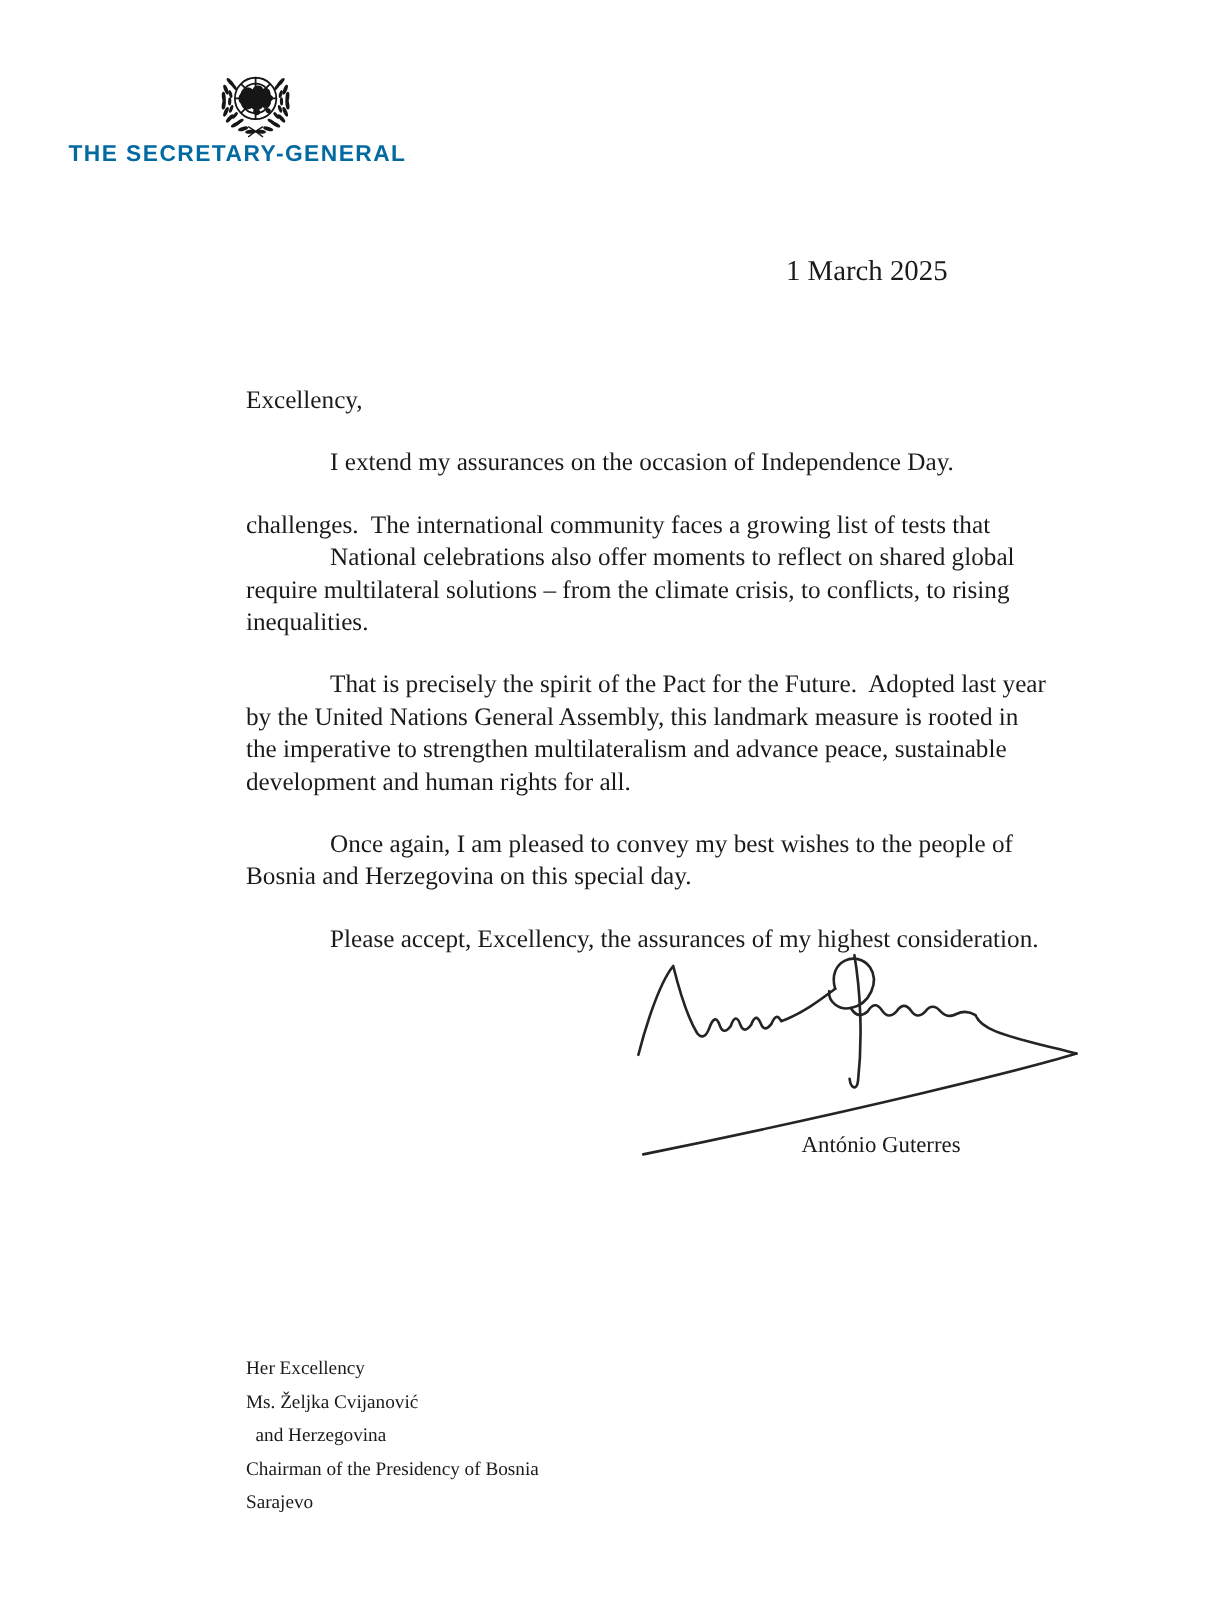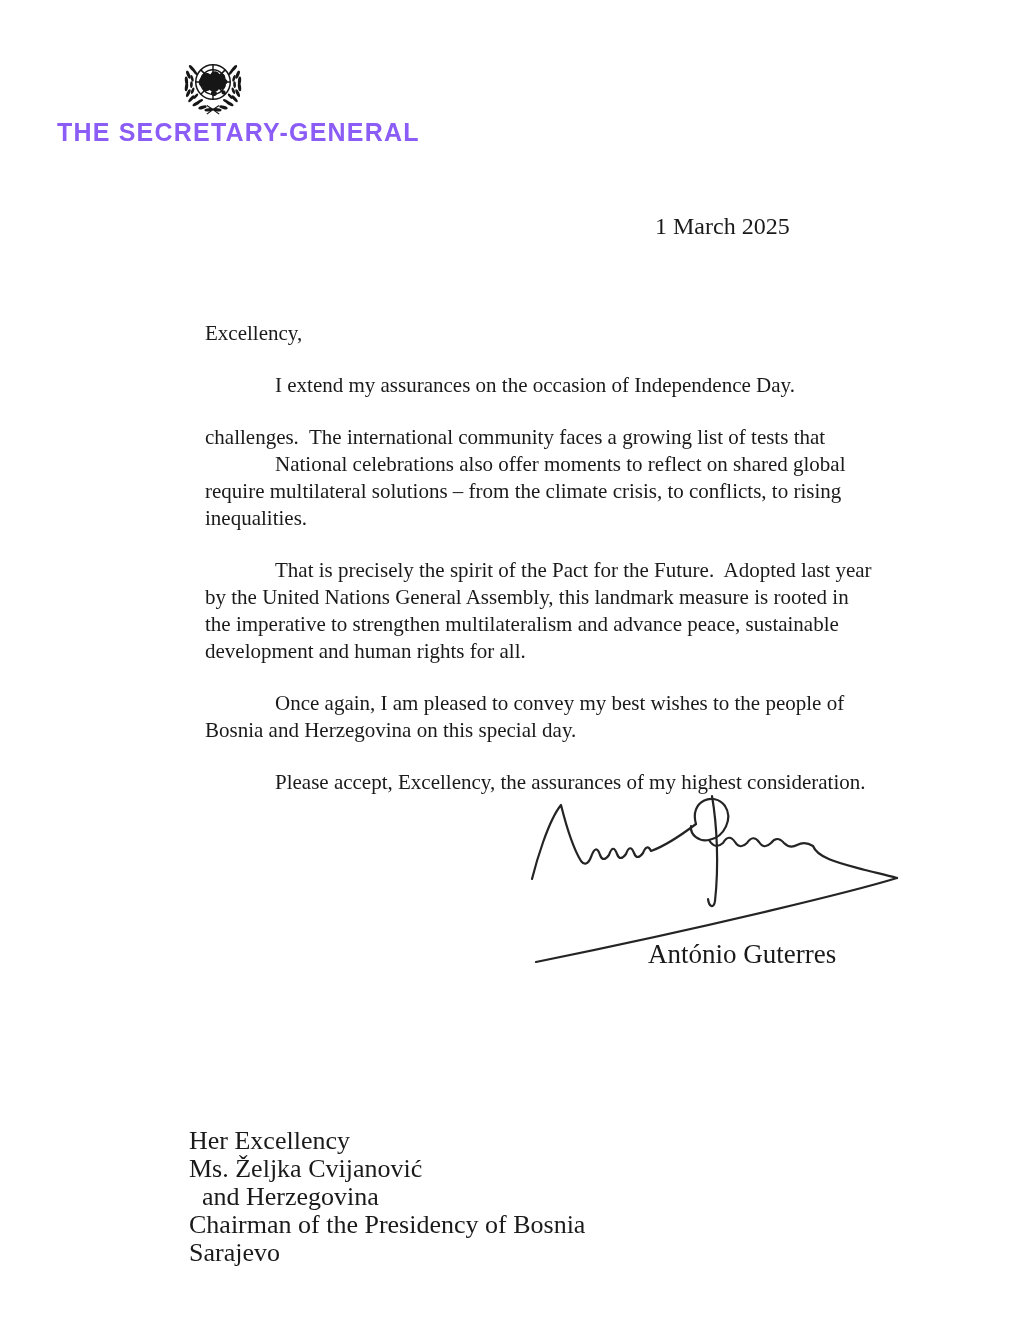--- a/index.html
+++ b/index.html
@@ -9,35 +9,35 @@
     background:#ffffff;
     overflow:hidden;
     font-family:"Liberation Serif","DejaVu Serif",serif;
     color:#1a1a1a;
   }
   
   .emblem{position:absolute;left:176px;top:54px;width:74px;height:66px;}
   .sg-title{
     position:absolute;left:57px;top:118px;
     font-family:"Liberation Sans","DejaVu Sans",sans-serif;
-    font-weight:bold;font-size:25px;letter-spacing:1.2px;
-    color:#8b5cf6;white-space:pre;
+    font-weight:bold;font-size:19px;letter-spacing:1.2px;
+    color:#0369a1;white-space:pre;
   }
   
   .date-line{position:absolute;left:655px;top:213px;font-size:24px;line-height:27px;white-space:pre;}
   
   .body-block{position:absolute;left:205px;top:320px;width:710px;font-size:21px;line-height:27px;}
   .para{margin:0 0 25px 0;font-family:Liberation Serif, serif;}
   .line{white-space:pre;}
   .line.first{padding-left:70px;}
   
   .sig-svg{position:absolute;left:518px;top:793px;width:396px;height:182px;}
-  .sig-name{position:absolute;left:648px;top:941px;font-size:27px;line-height:27px;white-space:pre;}
+  .sig-name{position:absolute;left:668px;top:941px;font-size:19px;line-height:27px;white-space:pre;}
   
-  .recipient{position:absolute;left:189px;top:1127px;font-size:26px;line-height:28px;}
+  .recipient{position:absolute;left:205px;top:1127px;font-size:16px;line-height:28px;}
   .recipient .line{white-space:pre;}
 </style>
 </head>
 <body>
 
 <div class="page">
 
   <svg class="emblem" viewBox="0 0 120 100" xmlns="http://www.w3.org/2000/svg" aria-hidden="true">
     <g stroke="#161616" fill="none" stroke-width="2.4">
       <circle cx="60" cy="42" r="28"></circle>

